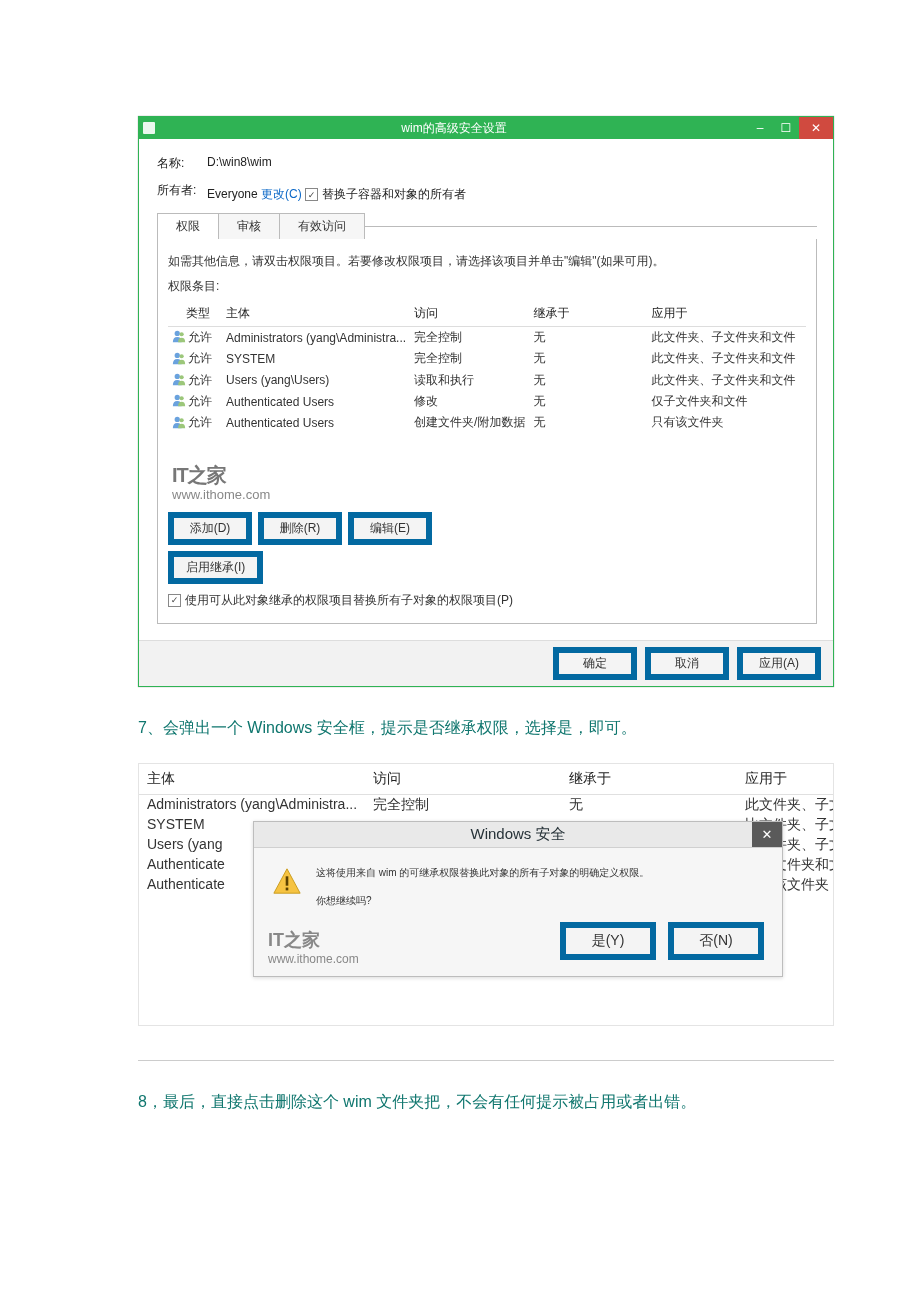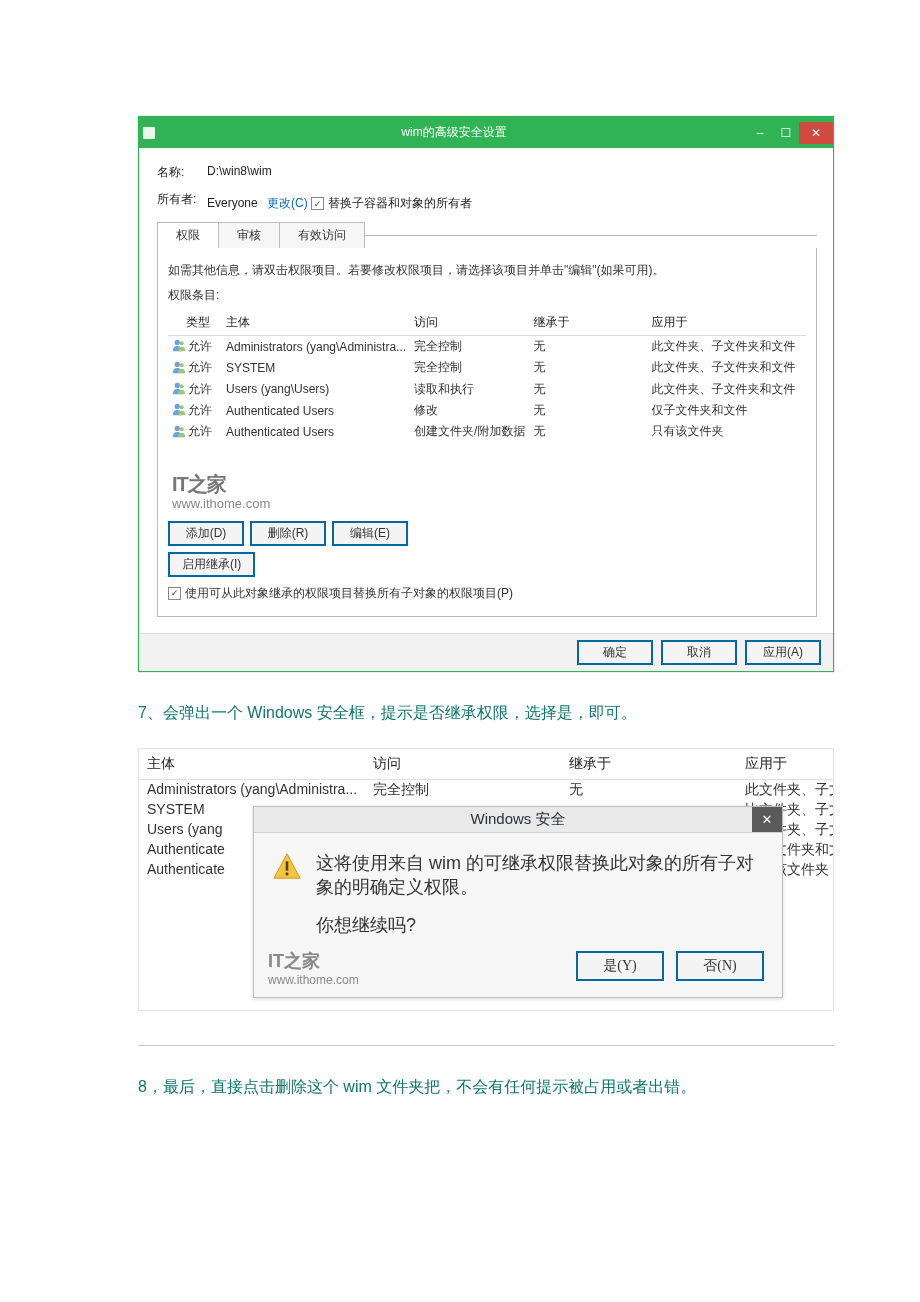--- a/index.html
+++ b/index.html
@@ -19,21 +19,21 @@
   
   .win1 {
     margin: 116px 86px 0 138px;
     border: 1px solid #2fb354;
     background: #fff;
     box-shadow: 0 0 1px #999;
     font-size: 12px;
     position: relative;
   }
   .titlebar1 {
-    height: 31px;
+    height: 22px;
     background: #2fb354;
     display: flex;
     align-items: center;
     position: relative;
     color: #fff;
   }
   .titlebar1 .appicon {
     width: 12px; height: 12px;
     background: #ffffff;
     margin: 0 6px 0 4px;
@@ -75,21 +75,20 @@
   .field-row .label {
     width: 50px;
     color: #222;
   }
   .field-row .value {
     flex: 1;
     color: #222;
   }
   .link {
     color: #0a67c7;
-    margin-left: 6px;
   }
   .checkbox-row {
     display: inline-flex;
     align-items: center;
     margin-top: 4px;
     font-size: 12px;
   }
   .checkbox-box {
     width: 11px; height: 11px;
     border: 1px solid #888;
@@ -183,21 +182,21 @@
     margin-top: -2px;
   }
 
   .btnrow {
     margin-top: 8px;
     display: flex;
     gap: 6px;
   }
   .btn {
     padding: 2px 12px;
-    border: 2px solid #0369a1;
+    border: 6px solid #0369a1;
     background: #f4f4f4;
     font-size: 12px;
     min-width: 48px;
     text-align: center;
   }
   .btnrow2 { margin-top: 6px; }
   .cbline {
     margin-top: 8px;
     display: flex;
     align-items: center;
@@ -282,30 +281,29 @@
     justify-content: center;
     font-size: 13px;
   }
   .popup-body {
     padding: 18px 18px 14px 18px;
     display: flex;
     gap: 14px;
   }
   .warn-icon svg { width: 30px; height: 30px; display:block; }
   .popup-msg {
-    font-size: 18px;
+    font-size: 10px;
     color: #333;
   }
   .popup-msg .line2 { margin-top: 14px; }
   .popup-btns {
     display: flex;
     justify-content: flex-end;
     gap: 12px;
     padding: 0 18px 16px 18px;
-    font-family: Liberation Serif, serif;
   }
   .popup-btns .btn {
     padding: 4px 0;
     min-width: 84px;
     font-size: 14px;
   }
   .popup-watermark {
     position: absolute;
     left: 14px;
     bottom: 10px;

